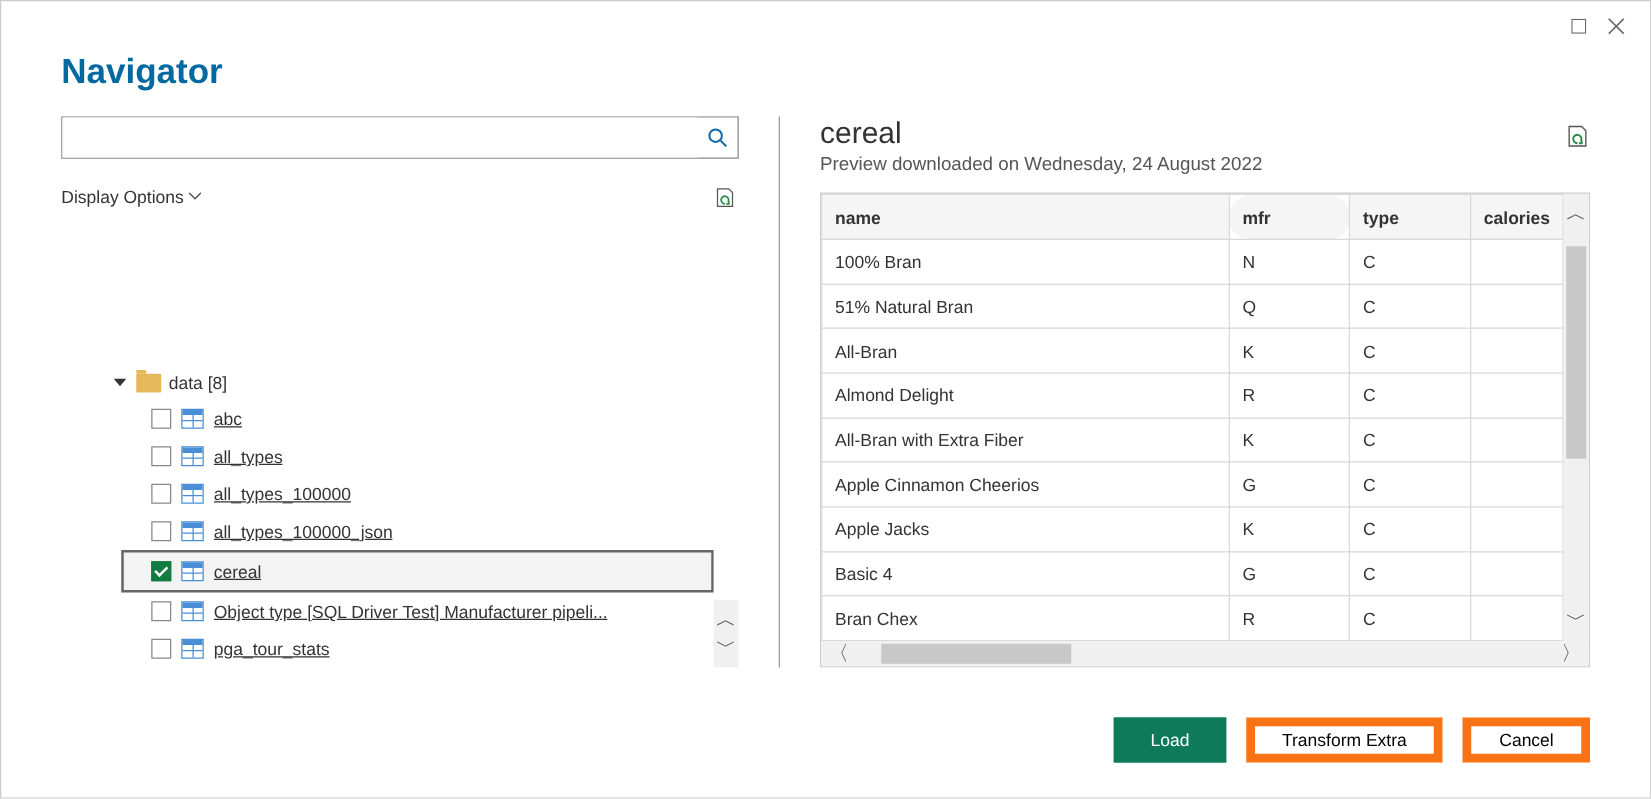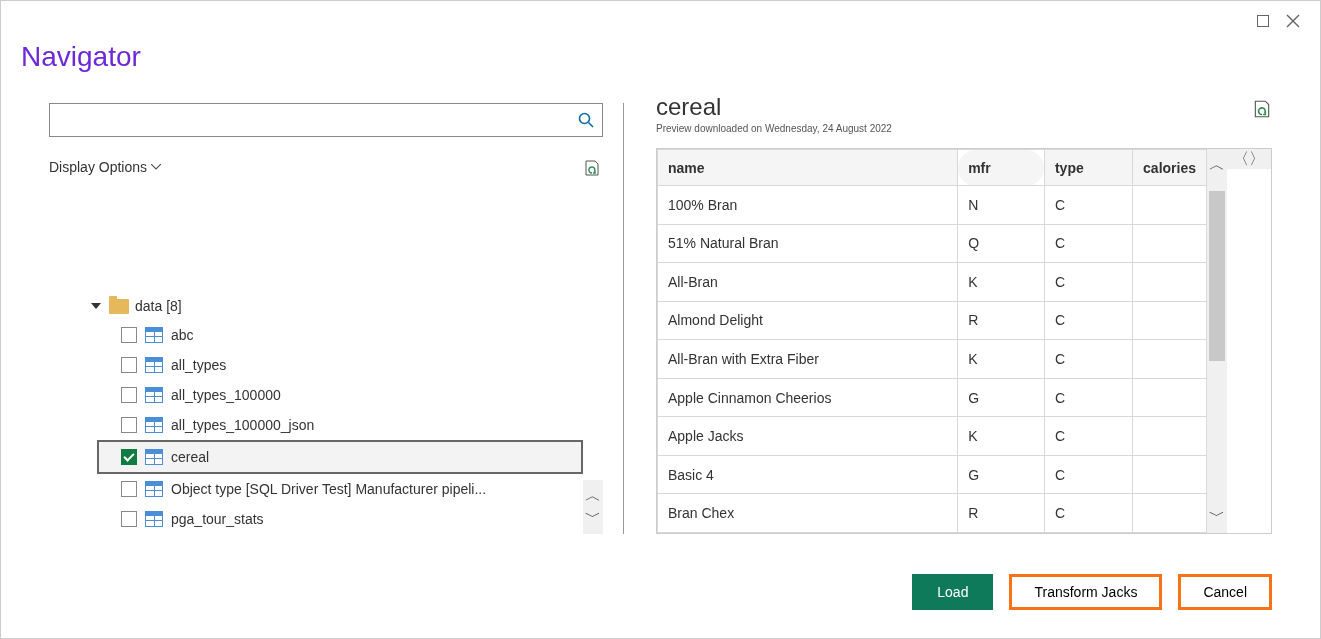--- a/index.html
+++ b/index.html
@@ -14,34 +14,33 @@
     .titlebar {
       display: flex; justify-content: flex-end; align-items: center;
       padding: 8px 12px 0 12px;
     }
     .titlebar-btn {
       width: 30px; height: 24px;
       display: flex; align-items: center; justify-content: center;
       color: #666; cursor: pointer;
     }
     .dialog-title {
-      font-size: 28px; font-weight: 400; color: #6d28d9;
-      padding: 8px 48px 20px 20px;
+      font-size: 28px; font-weight: 700; color: #0369a1;
+      padding: 8px 48px 20px 48px;
     }
     .main-area {
       display: flex; flex: 1;
       padding: 0 48px 16px 48px;
       overflow: hidden;
       gap: 0;
     }
     .left-panel {
       width: 575px; display: flex; flex-direction: column;
       border-right: 1px solid #999;
-      padding-right: 20px;
-      margin-top: 10px;
+      padding-right: 32px;
     }
     .search-row {
       display: flex; align-items: center;
       border: 1px solid #888;
       height: 34px;
       margin-bottom: 10px;
     }
     .search-input {
       flex: 1; border: none; outline: none; padding: 0 10px; font-size: 14px; height: 100%;
     }
@@ -140,24 +139,24 @@
     }
     .right-panel {
       flex: 1; padding-left: 32px; display: flex; flex-direction: column;
       overflow: hidden;
     }
     .preview-header {
       display: flex; justify-content: space-between; align-items: flex-start;
       margin-bottom: 14px;
     }
     .preview-title { font-size: 24px; color: #333; font-weight: 400; }
-    .preview-subtitle { font-size: 10px; color: #555; margin-top: 2px; }
+    .preview-subtitle { font-size: 15px; color: #555; margin-top: 2px; }
     .refresh-icon { color: #555; cursor: pointer; margin-top: 6px; }
     .preview-table-wrap {
-      flex: 1; display: flex; flex-direction: row;
+      flex: 1; display: flex; flex-direction: column;
       border: 1px solid #ccc;
       overflow: hidden;
     }
     .ptable-scroll-area { flex: 1; display: flex; overflow: hidden; }
     .ptable {
       flex: 1; border-collapse: collapse; width: 100%;
       overflow: hidden;
     }
     .ptable th, .ptable td {
       border: 1px solid #d8d8d8; padding: 5px 10px;
@@ -191,29 +190,29 @@
       background: #c8c8c8; left: 48px; width: 152px;
     }
     .scroll-arrow { color: #555; cursor: pointer; font-size: 16px; user-select: none; }
     .button-bar {
       display: flex; justify-content: flex-end;
       gap: 16px;
       padding: 24px 48px 28px 48px;
     }
     .btn {
       height: 36px; padding: 0 22px;
-      border: 3px solid #f97316;
+      border: 7px solid #f97316;
       background: #fff;
       cursor: pointer; font-size: 14px;
       display: flex; align-items: center;
     }
     .btn.primary {
       background: #0f7a5a; border-color: #0f7a5a; color: #fff;
     }
-    .tree-label { overflow: hidden; text-overflow: ellipsis; }
+    .tree-label { overflow: hidden; text-overflow: ellipsis; text-decoration: underline; }
   </style>
 </head>
 <body>
 
 <div class="dialog">
 
   <div class="titlebar">
     <div class="titlebar-btn">
       <svg width="12" height="12" viewBox="0 0 12 12">
           <rect x="0.5" y="0.5" width="11" height="11" fill="none" stroke="#666" stroke-width="1"></rect>
@@ -410,17 +409,17 @@
           <span class="scroll-arrow">〉</span>
         </div>
       </div>
 
     </div>
 
   </div>
 
   <div class="button-bar">
     <button class="btn primary">Load</button>
-    <button class="btn">Transform Jacks</button>
+    <button class="btn">Transform Extra</button>
     <button class="btn">Cancel</button>
   </div>
 
 </div>
 
 </body></html>

